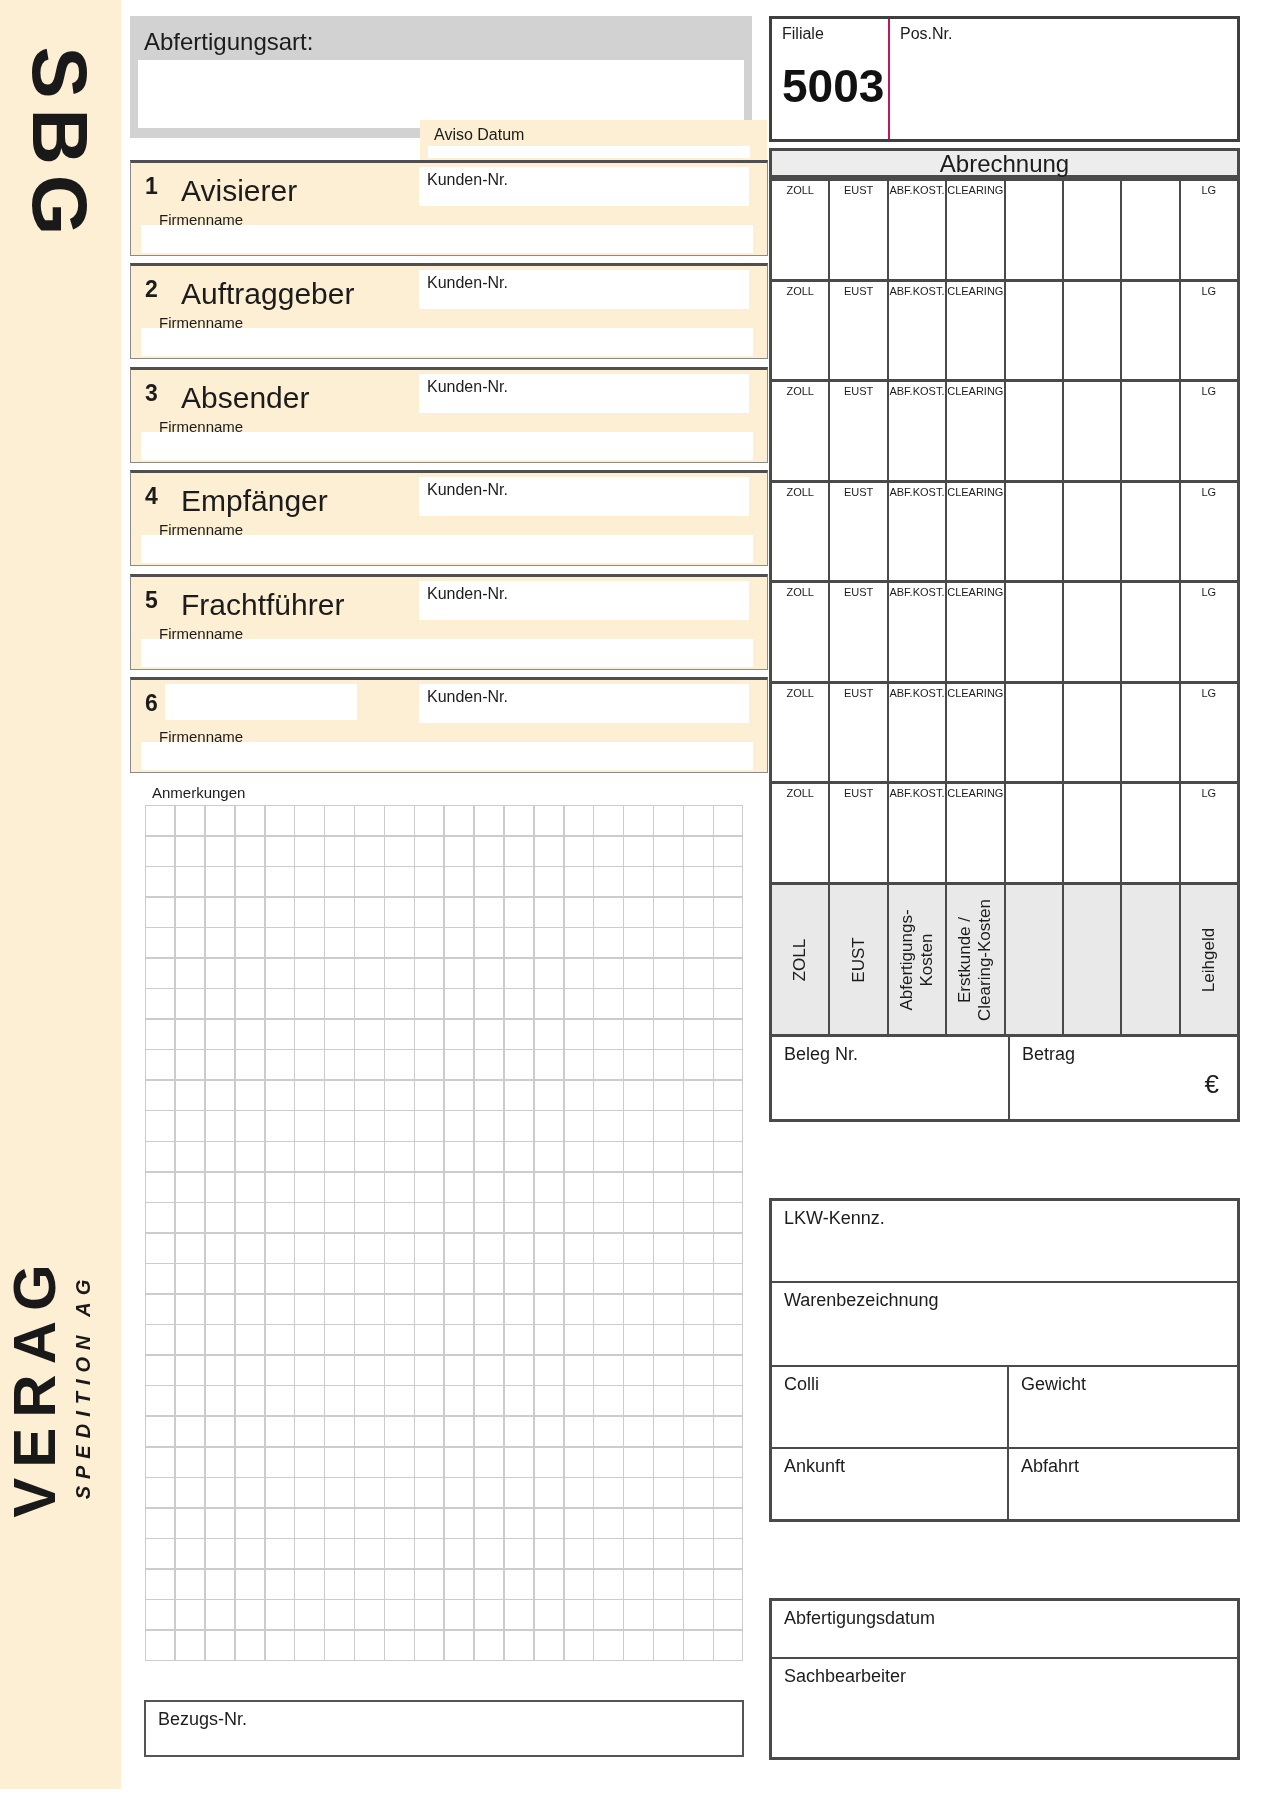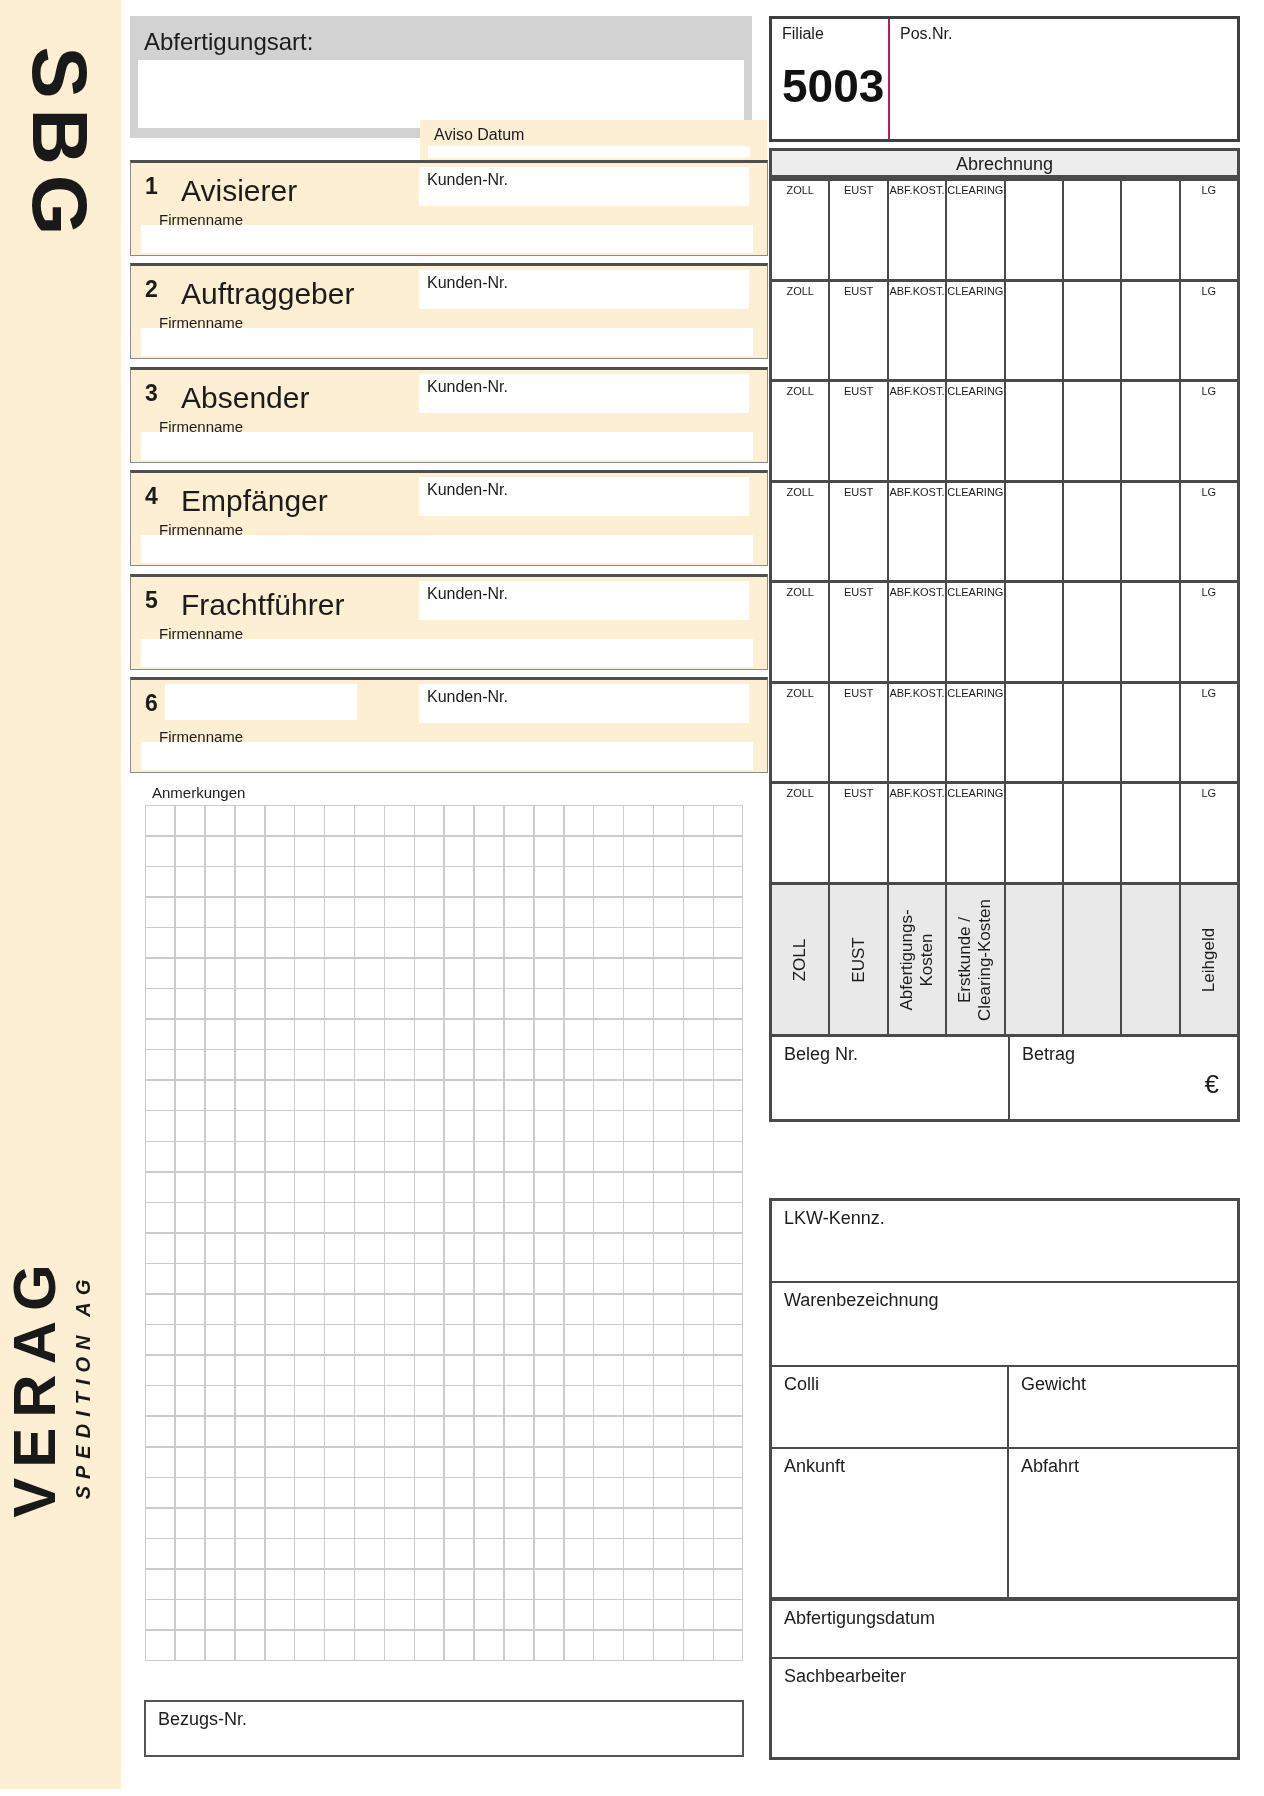--- a/index.html
+++ b/index.html
@@ -42,21 +42,21 @@
   .sec-name{left:50px;top:11px;font-size:30px;}
   .kunden-box{left:288px;top:4px;width:330px;height:39px;background:#fff;}
   .kunden-label{left:8px;top:4px;font-size:16px;}
   .firmen-label{left:28px;top:48px;font-size:15px;}
   .firmen-input{left:10px;top:62px;width:612px;height:28px;background:#fff;}
   .sec6-name-box{left:34px;top:4px;width:192px;height:36px;background:#fff;}
 
   
   .ab-header{left:769px;top:148px;width:471px;height:30px;background:#ededed;
              border:3px solid #4a4a4a;box-sizing:border-box;
-             font-size:18px;text-align:center;line-height:26px;}
+             font-size:24px;text-align:center;line-height:26px;}
   .ab-table{left:769px;top:178px;width:471px;height:707px;border:3px solid #4a4a4a;
             box-sizing:border-box;display:flex;flex-direction:column;background:#fff;}
   .ab-row{flex:1;display:flex;border-top:3px solid #4a4a4a;}
   .ab-row:first-child{border-top:none;}
   .ab-cell{flex:1;border-left:2px solid #4a4a4a;position:relative;}
   .ab-cell:first-child{border-left:none;}
   .ab-colhead{display:block;text-align:center;font-size:11px;padding-top:3px;
               white-space:nowrap;overflow:hidden;color:#1c1c1c;}
   .rot-row{left:769px;top:885px;width:471px;height:152px;border:3px solid #4a4a4a;
            border-top:none;box-sizing:border-box;display:flex;}
@@ -74,21 +74,21 @@
 
   
   .anm-label{left:152px;top:784px;font-size:15px;}
   .anm-grid{left:145px;top:805px;width:598px;height:856px;box-sizing:border-box;
             border:1.5px solid #cccccc;
             background-image:
               repeating-linear-gradient(to right, transparent 0px, transparent 28.4px, #cccccc 28.4px, #cccccc 29.9px),
               repeating-linear-gradient(to bottom, transparent 0px, transparent 29.05px, #cccccc 29.05px, #cccccc 30.55px);}
 
   
-  .cargo-box{left:769px;top:1198px;width:471px;height:402px;border:3px solid #4a4a4a;
+  .cargo-box{left:769px;top:1198px;width:471px;height:324px;border:3px solid #4a4a4a;
              box-sizing:border-box;display:flex;flex-direction:column;background:#fff;}
   .cargo-row{position:relative;border-top:2.5px solid #4a4a4a;}
   .cargo-row:first-child{border-top:none;}
   .cargo-split{display:flex;}
   .cargo-left{width:235px;border-right:2.5px solid #4a4a4a;position:relative;}
   .cargo-right{flex:1;position:relative;}
 
   
   .proc-box{left:769px;top:1598px;width:471px;height:162px;border:3px solid #4a4a4a;
             box-sizing:border-box;display:flex;flex-direction:column;background:#fff;text-align:right;}

